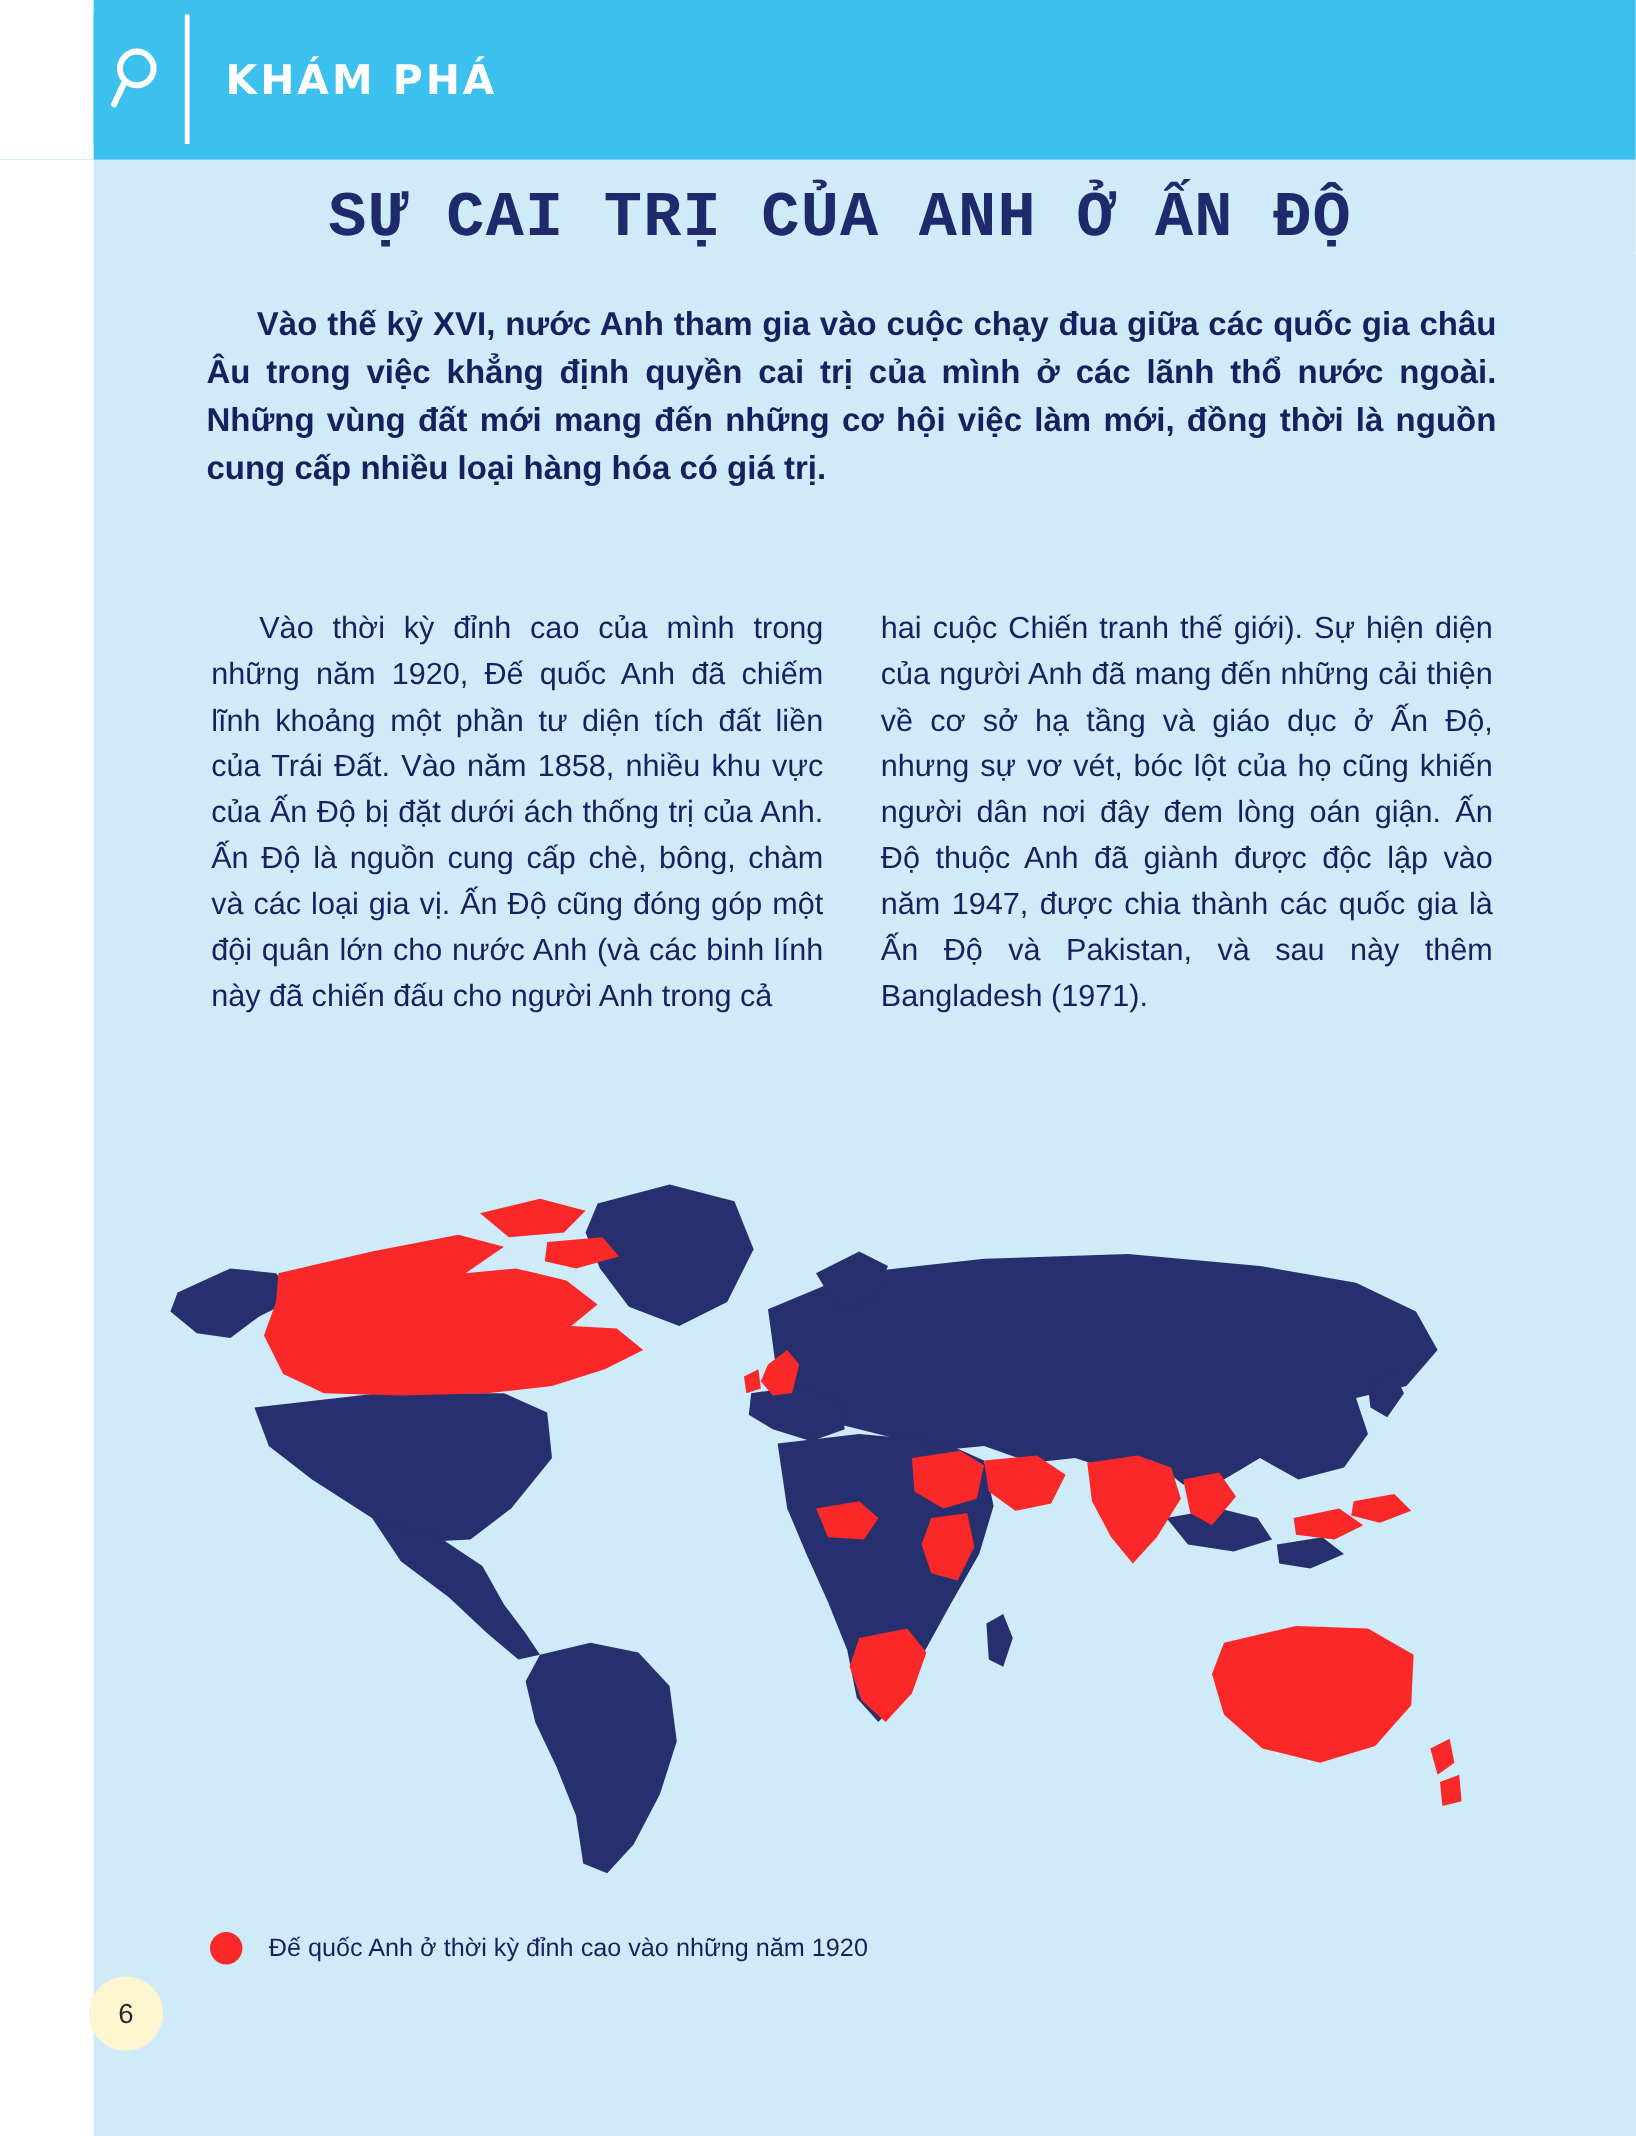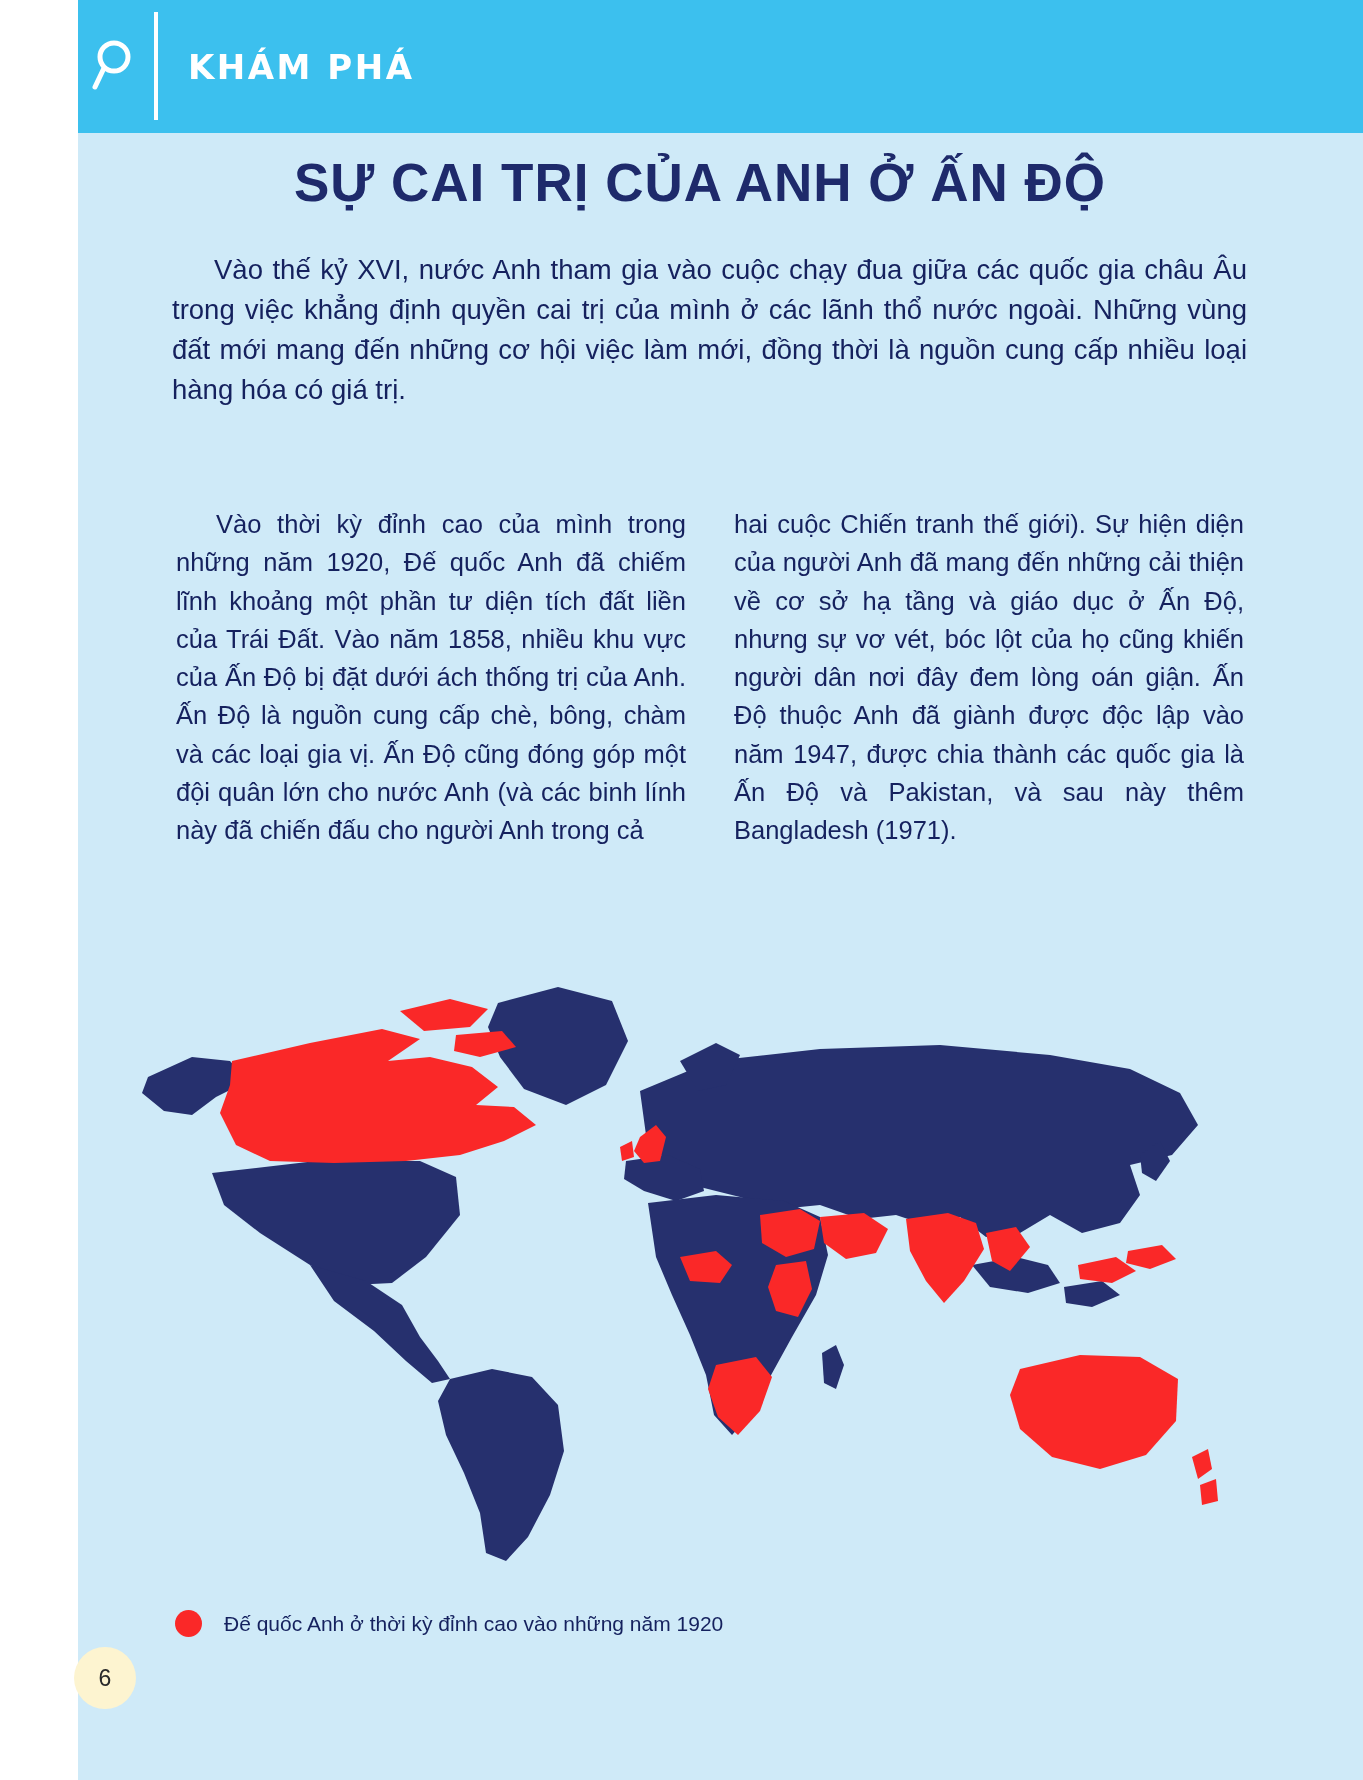--- a/index.html
+++ b/index.html
@@ -76,32 +76,32 @@
     position: absolute;
     left: 130px;
     top: 155px;
     width: 1140px;
     text-align: center;
     font-size: 53px;
     line-height: 1.05;
     font-weight: bold;
     color: #1e2a6b;
     letter-spacing: 1px;
-    font-family: Liberation Sans, sans-serif;
+    font-family: Liberation Mono, monospace;
   }
 
   
   .lead {
     position: absolute;
     left: 172px;
     top: 250px;
     width: 1075px;
     font-size: 27.5px;
     line-height: 1.45;
-    font-weight: normal;
+    font-weight: bold;
     color: #15215e;
     text-align: justify;
     text-indent: 42px;
   }
 
   
   .cols {
     position: absolute;
     left: 174px;
     top: 505px;

